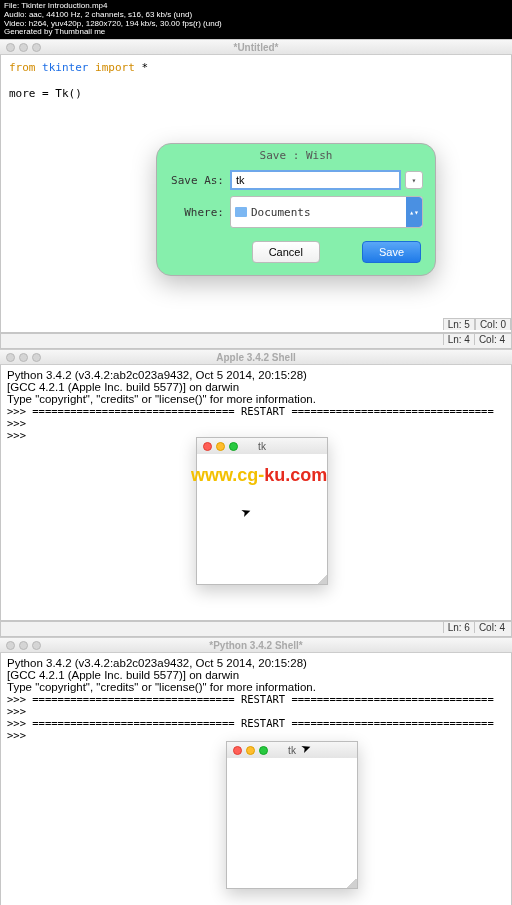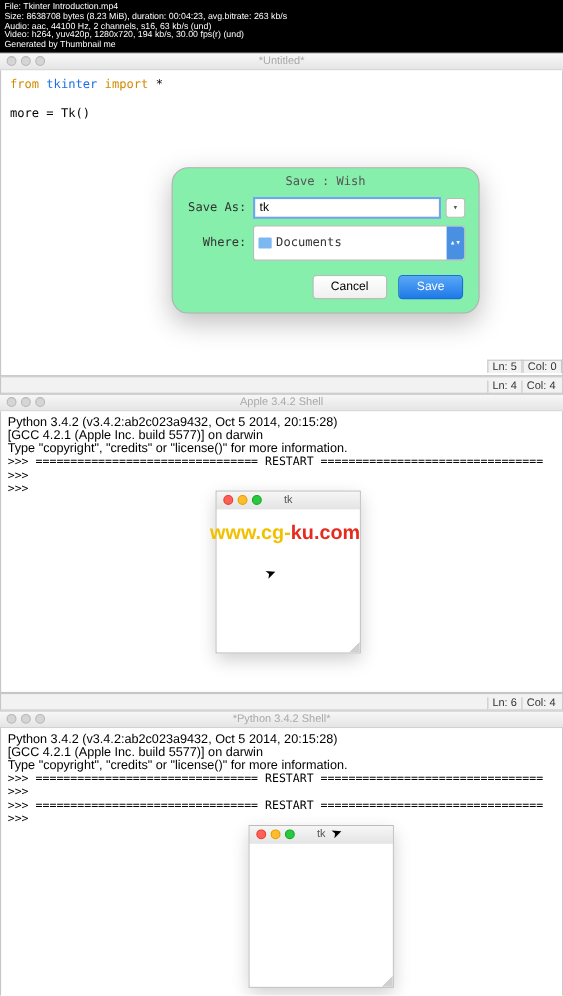--- a/index.html
+++ b/index.html
@@ -2,21 +2,21 @@
 <html><head>
 <meta charset="utf-8">
 <style>
   * { margin: 0; padding: 0; box-sizing: border-box; }
   body { width: 512px; height: 905px; background: #fff; font-family: "Helvetica Neue", Arial, sans-serif; font-size: 11px; overflow: hidden; position: relative; }
 
   
   .header-black { background: #000; color: #fff; padding: 2px 4px; font-family: Arial, sans-serif; font-size: 8px; line-height: 1.1; }
 
   
-  .window-titlebar { height: 16px; background: linear-gradient(#f7f7f7,#e5e5e5); position: relative; border-top: 1px solid #ccc; border-bottom: 1px solid #ccc; display: flex; align-items: center; }
+  .window-titlebar { height: 16px; background: linear-gradient(#f7f7f7,#e5e5e5); position: relative; border-top: 1px solid #ccc; border-bottom: 1px solid #ccc; display: flex; align-items: center; font-weight: bold; }
   .traffic-lights { display: flex; gap: 4px; margin-left: 6px; }
   .tl { width: 9px; height: 9px; border-radius: 50%; background: #d5d5d5; border: 1px solid #b8b8b8; }
   .title-center { position: absolute; left: 0; right: 0; text-align: center; color: #a9a9a9; font-size: 10px; }
 
   
   .editor { background: #fff; height: 278px; position: relative; padding: 6px 8px; font-family: Menlo, Monaco, monospace; font-size: 11px; border: 1px solid #c6c6c6; border-top: none; }
   .editor .line { white-space: pre; }
   .kw-from { color: #d28b00; }
   .kw-import { color: #d28b00; }
   .mod { color: #1e6fe6; }
@@ -26,25 +26,25 @@
   .save-dialog .dlg-title { text-align: center; font-size: 11px; padding: 5px 0; color: #555; }
   .dlg-row { display: flex; align-items: center; padding: 3px 12px; }
   .dlg-label { width: 55px; text-align: right; margin-right: 6px; font-size: 11px; color: #333; }
   .dlg-input { flex: 1; height: 20px; border: 2px solid #6ea7ea; border-radius: 0; padding: 0 4px; font-size: 11px; outline: none; background:#fff; }
   .dlg-input.plain { border: 1px solid #bbb; }
   .dlg-drop { width: 18px; height: 18px; margin-left: 4px; border: 1px solid #bbb; border-radius: 3px; background: #fff; display:flex; align-items:center; justify-content:center; font-size:8px; color:#555;}
   .dlg-where { flex:1; height:32px; background:#fff; border:1px solid #bbb; border-radius:3px; display:flex; align-items:center; padding:0 4px; font-size:11px; color:#333; position:relative;}
   .dlg-where .folder-icon{ width:12px; height:10px; background:#7cb7f2; border-radius:1px; margin-right:4px; display:inline-block;}
   .dlg-where .arrow-btn{ position:absolute; right:0; top:0; bottom:0; width:16px; background:#4a90e2; border-radius:0 3px 3px 0; display:flex; align-items:center; justify-content:center; color:#fff; font-size:8px;}
   .dlg-buttons { display:flex; justify-content:flex-end; gap:10px; padding:10px 14px 12px; }
-  .btn { height:22px; padding: 0 16px; border-radius:4px; font-size:11px; border:1px solid #bbb; background:linear-gradient(#fff,#f0f0f0); cursor:pointer;}
+  .btn { height:22px; padding: 0 16px; border-radius:4px; font-size:11px; border:1px solid #bbb; background:linear-gradient(#fff,#f0f0f0); cursor:pointer;margin-left:32px;}
   .btn.primary { background: linear-gradient(#5aa7f7,#1f7ae8); color:#fff; border:1px solid #1a6fd6;}
 
   
-  .statusbar { height: 16px; background:#f2f2f2; border:1px solid #c6c6c6; display:flex; justify-content:flex-end; align-items:flex-end; padding:0 2px; font-size:10px; color:#333;}
+  .statusbar { height: 16px; background:#f2f2f2; border:1px solid #c6c6c6; display:flex; justify-content:flex-end; align-items:flex-start; padding:0 2px; font-size:10px; color:#333;}
   .statusbar span{ border-left:1px solid #c6c6c6; padding:0 4px;}
 
   
   .shell { background:#fff; position:relative; padding:4px 6px; font-family: "Helvetica Neue", Arial, sans-serif; font-size:11.5px; border:1px solid #c6c6c6; border-top:none;}
   .shell .mono{ font-family: Menlo, monospace; font-size: 10.5px;}
   .shell1{ height:256px;}
   .shell2{ height:256px;}
 
   
   .tkwin { position:absolute; background:#f5f5f5; border:1px solid #bcbcbc; box-shadow: 0 6px 16px rgba(0,0,0,0.2);}
@@ -65,21 +65,20 @@
 
   .double-sb { position: relative; }
   .double-sb .sb-top { position:absolute; top:-16px; right:0; display:flex; font-size:10px;}
   .double-sb .sb-top span{border:1px solid #c6c6c6; border-bottom:none; padding:0 4px; background:#f2f2f2;}
 </style>
 </head>
 <body>
 
 <div class="header-black">
   <div>File: Tkinter Introduction.mp4</div>
-  <div>Size: 8638708 bytes (8.23 MiB), duration: 00:04:23, avg.bitrate: 263 kb/s</div>
   <div>Audio: aac, 44100 Hz, 2 channels, s16, 63 kb/s (und)</div>
   <div>Video: h264, yuv420p, 1280x720, 194 kb/s, 30.00 fps(r) (und)</div>
   <div>Generated by Thumbnail me</div>
 </div>
 
 <div class="window-titlebar">
   <div class="traffic-lights">
     <div class="tl"></div>
     <div class="tl"></div>
     <div class="tl"></div>

